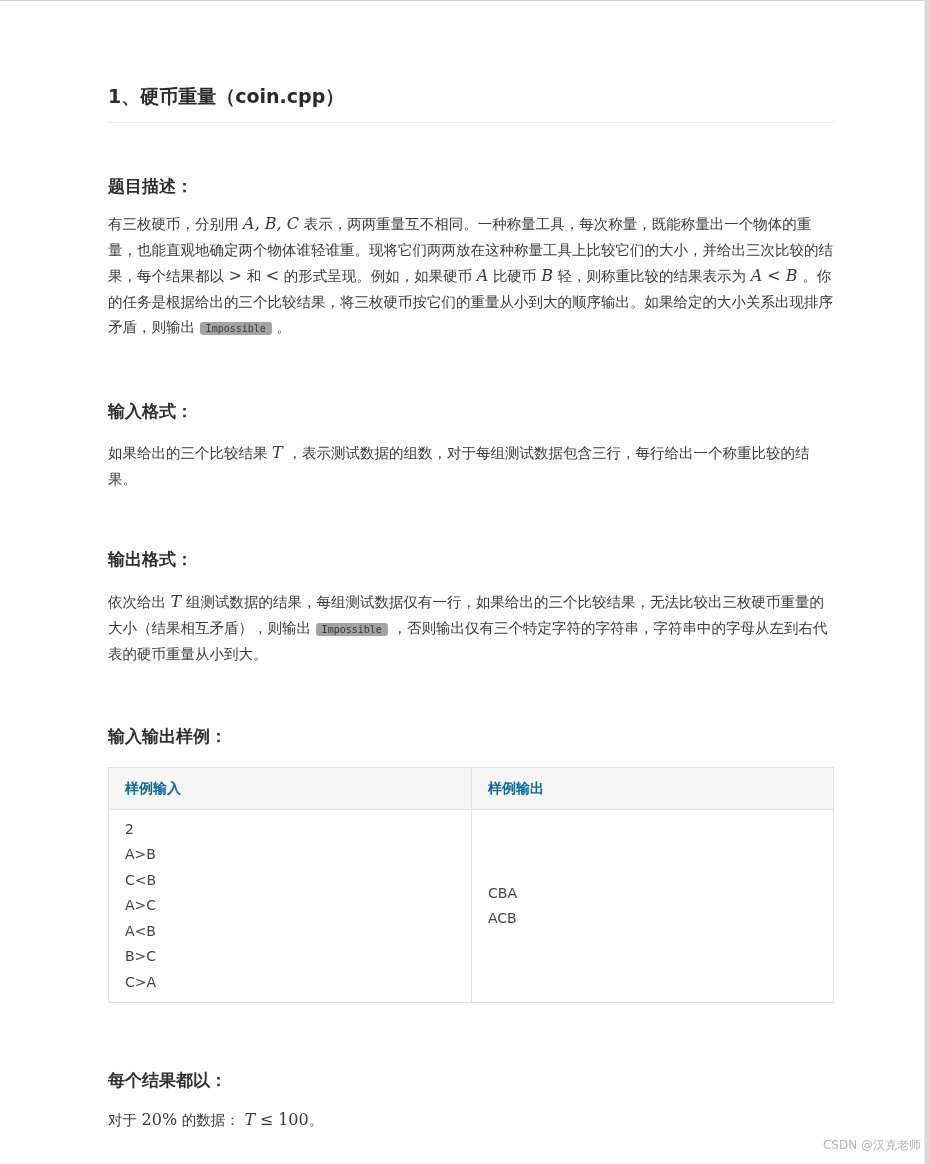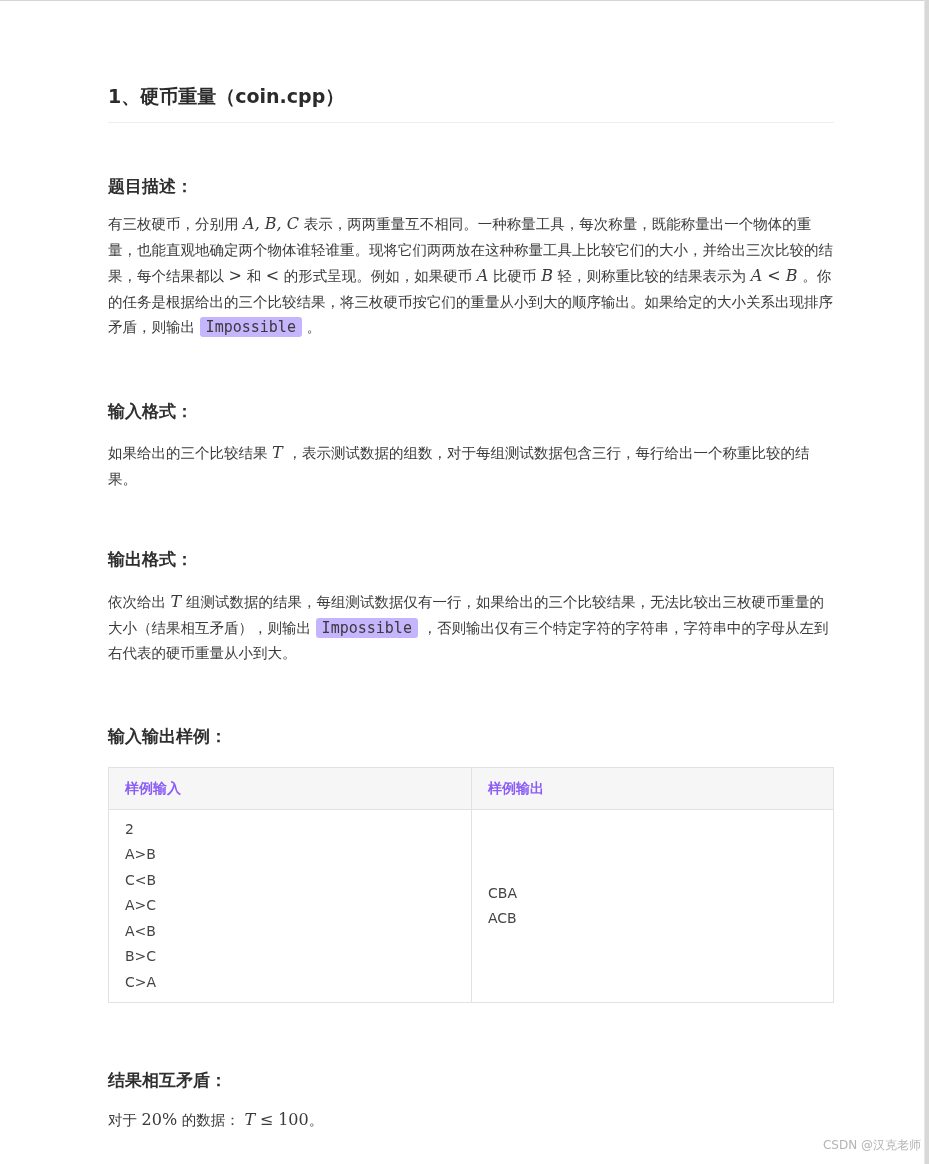--- a/index.html
+++ b/index.html
@@ -60,22 +60,22 @@
       font-family: "DejaVu Serif", "Liberation Serif", serif;
       font-style: italic;
       font-size: 16px;
     }
     .math-up {
       font-family: "DejaVu Serif", "Liberation Serif", serif;
       font-size: 16px;
     }
     .code {
       font-family: "DejaVu Sans Mono", "Liberation Mono", monospace;
-      font-size: 15px;
-      background: #c4b5fd;
+      font-size: 10px;
+      background: #a3a3a3;
       border-radius: 3px;
       padding: 1px 6px;
       color: #3a3a3a;
     }
     table.samples {
       position: absolute;
       left: 0; top: 767px;
       width: 726px;
       border-collapse: collapse;
       font-size: 14px;
@@ -84,21 +84,21 @@
     table.samples th, table.samples td {
       border: 1px solid #e2e2e2;
       text-align: left;
       vertical-align: middle;
       padding: 0 16px;
     }
     table.samples th {
       background: #f6f6f6;
       height: 41px;
       font-weight: bold;
-      color: #8b5cf6;
+      color: #0369a1;
       font-size: 14px;
     }
     table.samples td {
       height: 192px;
       line-height: 25.5px;
     }
     table.samples td.in-col { width: 330px; }
     .line { display: block; }
     .watermark {
       position: absolute;
@@ -174,21 +174,21 @@
           <span class="line">C&gt;A</span>
         </td>
         <td>
           <span class="line">CBA</span>
           <span class="line">ACB</span>
         </td>
       </tr>
     </tbody>
   </table>
 
-  <div class="section-heading" style="top:1068px;">结果相互矛盾：</div>
+  <div class="section-heading" style="top:1068px;">每个结果都以：</div>
   <div class="para" style="top:1107px;">
     <span>对于</span>
     <span class="math-up">20%</span>
     <span>的数据：</span>
     <span class="math">T</span>
     <span class="math-up">≤ 100</span><span>。</span>
   </div>
 
 </div>
 

